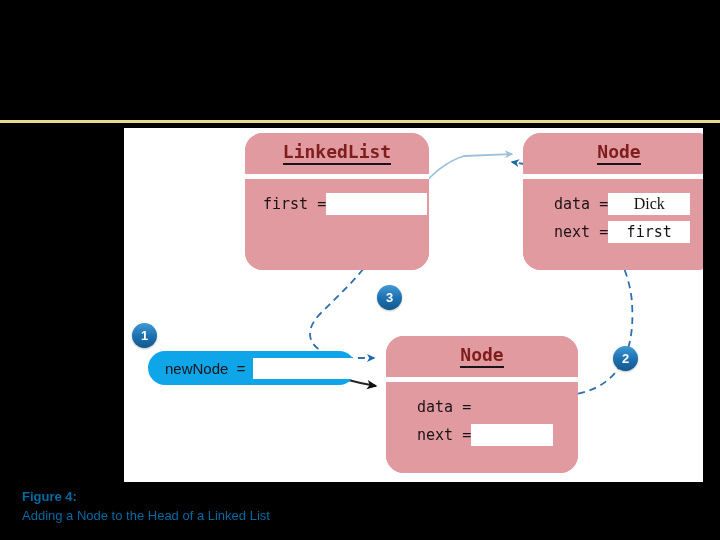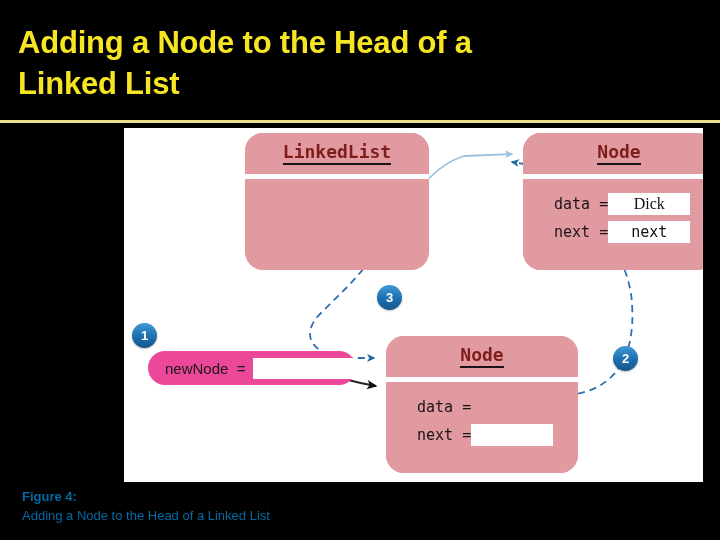--- a/index.html
+++ b/index.html
@@ -167,21 +167,21 @@
   #box-node-new .field-value { width: 82px; }
 
   
   #var-newnode {
     position: absolute;
     left: 24px;
     top: 223px;
     width: 208px;
     height: 34px;
     border-radius: 17px;
-    background: #ec4899;
+    background: #0ea5e9;
     display: flex;
     align-items: center;
     padding-left: 17px;
     box-sizing: border-box;
   }
   #var-newnode .field-label {
     font-family: "Liberation Sans", sans-serif;
     font-size: 15px;
     color: #1a1418;
   }
@@ -224,22 +224,20 @@
     line-height: 1.45;
   }
   #caption-line1 { font-weight: bold; }
   #caption-line2 { font-weight: normal; }
 </style>
 </head>
 <body>
 
 <div id="slide">
 
-  <div id="slide-title">Adding a Node to the Head of a
-Linked List</div>
   <div id="title-rule"></div>
 
   <div id="diagram-panel">
 
     <svg id="connectors" viewBox="0 0 579 354" preserveAspectRatio="none">
       <defs>
         <marker id="arrow-solid" markerWidth="9" markerHeight="9" refX="7" refY="4.5" orient="auto" markerUnits="userSpaceOnUse">
           <path d="M0,0.6 L8.5,4.5 L0,8.4 L2.2,4.5 Z" fill="#1f6aa8"></path>
         </marker>
         <marker id="arrow-faded" markerWidth="9" markerHeight="9" refX="7" refY="4.5" orient="auto" markerUnits="userSpaceOnUse">
@@ -267,38 +265,46 @@
       <g>
         <path d="M154,240 C196,240 214,252 252,258" stroke="#262626" stroke-width="2" fill="none" marker-end="url(#arrow-black)"></path>
       </g>
     </svg>
 
     <div class="obj-box" id="box-linkedlist">
       <div class="obj-header">
         <span class="obj-header-label">LinkedList</span>
       </div>
       <div class="obj-divider"></div>
+      <div class="obj-body">
+        <div class="field-row">
+          <span class="field-label">first =</span>
+          <span class="field-value">
+            <span class="value-text-mono"></span>
+          </span>
+        </div>
+      </div>
     </div>
 
     <div class="obj-box" id="box-node-top">
       <div class="obj-header">
         <span class="obj-header-label">Node</span>
       </div>
       <div class="obj-divider"></div>
       <div class="obj-body">
         <div class="field-row">
           <span class="field-label">data =</span>
           <span class="field-value">
             <span class="value-text-serif">Dick</span>
           </span>
         </div>
         <div class="field-row">
           <span class="field-label">next =</span>
           <span class="field-value">
-            <span class="value-text-mono">next</span>
+            <span class="value-text-mono">first</span>
           </span>
         </div>
       </div>
     </div>
 
     <div class="obj-box" id="box-node-new">
       <div class="obj-header">
         <span class="obj-header-label">Node</span>
       </div>
       <div class="obj-divider"></div>

